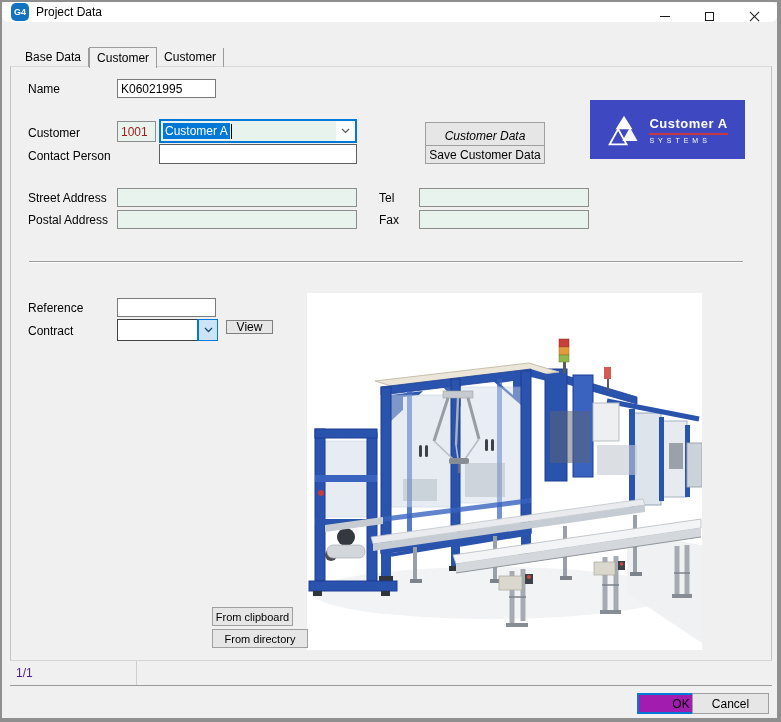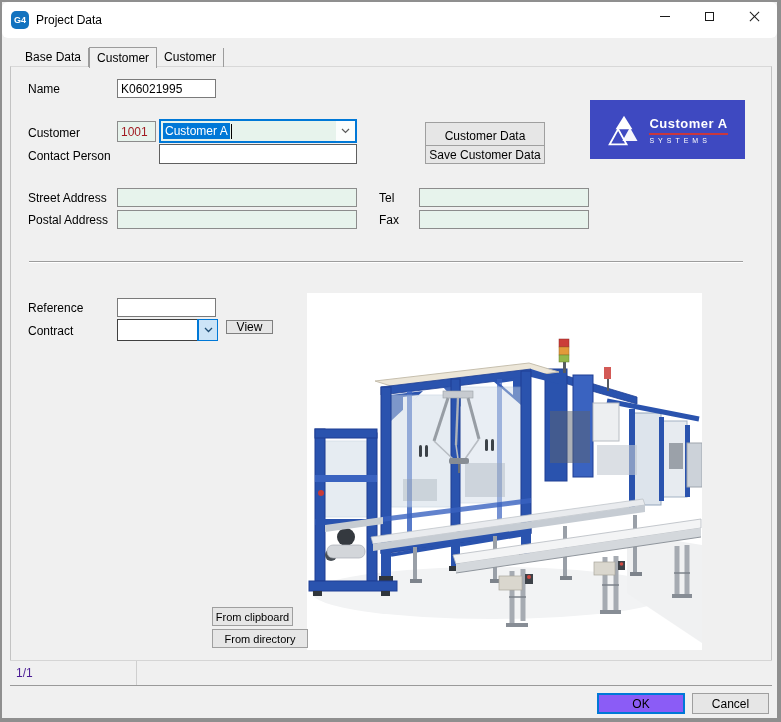--- a/index.html
+++ b/index.html
@@ -4,21 +4,21 @@
 <style>
   :root{
     --accent:#0078d7; --field-mint:#e7f3ec; --customer-number:#a11d22;
     --logo-bg:#3e49c1; --logo-underline:#c8373d; --dialog-bg:#f0f0f0;
     --titlebar-bg:#ffffff; --machine-blue:#2a53ae;
   }
   *{box-sizing:border-box; margin:0; padding:0;}
   body{font-family:"Liberation Sans",sans-serif; background:#fff; width:781px; height:722px; overflow:hidden;}
   .frame{width:781px; height:722px; background:#8f8f8f; padding:2px 4px 4px 2px;}
   .window{position:relative; width:100%; height:100%; background:var(--dialog-bg);}
-  .titlebar{position:absolute; left:0; top:0; right:0; height:36px; background:var(--titlebar-bg); display:flex; align-items:center;border-radius:6px;}
+  .titlebar{position:absolute; left:0; top:0; right:0; height:20px; background:var(--titlebar-bg); display:flex; align-items:center;border-radius:6px;}
   .app-icon{width:18px; height:18px; margin:0 7px 0 9px; background:#1272bf; border-radius:5px; color:#fff; font-size:9px; font-weight:bold; display:flex; align-items:center; justify-content:center;}
   .title-text{font-size:12px; color:#000;}
   .caption-buttons{position:absolute; right:0; top:0; height:28px; display:flex;}
   .cap-btn{width:45px; height:28px; display:flex; align-items:center; justify-content:center;}
   .glyph-min{width:10px; height:1px; background:#1b1b1b;}
   .glyph-max{width:9px; height:9px; border:1px solid #1b1b1b;}
   .glyph-close{position:relative; width:11px; height:11px;}
   .glyph-close::before,.glyph-close::after{content:""; position:absolute; left:-1px; top:5px; width:13px; height:1px; background:#1b1b1b;}
   .glyph-close::before{transform:rotate(45deg);} .glyph-close::after{transform:rotate(-45deg);}
 
@@ -35,21 +35,21 @@
   .combo-sel{background:var(--accent); color:#fff; font-size:12px; padding:0 2px; margin-left:2px; height:16px; line-height:16px;}
   .caret{width:1px; height:15px; background:#000; margin-left:1px;}
   .combo-arrow-area{margin-left:auto; width:19px; height:100%; display:flex; align-items:center; justify-content:center; background:#fbfdfc;}
 
   .combo-contract{position:absolute; left:115px; top:317px; width:101px; height:22px; border:1px solid #404040; background:#fff; display:flex; z-index:2;}
   .contract-edit{flex:1;}
   .contract-btn{width:19px; height:100%; background:#cce4f7; border-left:1px solid var(--accent); outline:1px solid var(--accent); display:flex; align-items:center; justify-content:center;}
 
   .btn{position:absolute; font-size:12px; font-family:"Liberation Sans",sans-serif; background:#e6e6e6; border:1px solid #9f9f9f; color:#000; z-index:2; display:flex; align-items:center; justify-content:center; cursor:default;}
   .btn-sm{font-size:11px;}
-  .btn-ok{border:2px solid var(--accent); background:#8b5cf6;}
+  .btn-ok{border:2px solid var(--accent); background:#a21caf;margin-left:40px;}
 
   .logo{position:absolute; left:588px; top:98px; width:155px; height:59px; background:var(--logo-bg); display:flex; align-items:center; justify-content:center; gap:8px; z-index:2;}
   .logo-text{display:flex; flex-direction:column;}
   .logo-name{color:#fff; font-size:13px; font-weight:bold; letter-spacing:0.5px;}
   .logo-rule{height:2px; background:var(--logo-underline); margin:2px 0 2px 0;}
   .logo-sub{color:#fff; font-size:7px; letter-spacing:4px;}
 
   .separator{position:absolute; left:27px; top:259px; width:714px; height:2px; border-top:1px solid #9d9d9d; border-bottom:1px solid #fff; z-index:2;}
 
   .photo{position:absolute; left:305px; top:291px; width:395px; height:357px; background:#fff; z-index:2; overflow:hidden;}
@@ -101,21 +101,21 @@
     <span class="combo-arrow-area">
       <svg width="9" height="6" viewBox="0 0 9 6">
             <path d="M1 1 L4.5 4.5 L8 1" stroke="#5a5a5a" stroke-width="1.2" fill="none"></path>
           </svg>
     </span>
   </div>
 
   <div class="lbl" style="left:26px; top:147px;">Contact Person</div>
   <input class="field" style="left: 157px; top: 142px; width: 198px; height: 20px; border-color: rgb(95, 95, 95);">
 
-  <div class="btn" style="left:423px; top:120px; width:120px; height:28px;">Customer Data</div>
+  <div class="btn" style="left:423px; top:120px; width:120px; height:28px;font-style:italic;">Customer Data</div>
   <div class="btn" style="left:423px; top:143px; width:120px; height:19px;">Save Customer Data</div>
 
   <div class="logo">
     <svg width="34" height="32" viewBox="0 0 40 38">
       <polygon points="20,2 30,18 10,18" fill="#ffffff"></polygon>
       <polygon points="27,16 36,32 18,32" fill="#ffffff" opacity="0.95"></polygon>
       <polygon points="13,18 23,36 3,36" fill="none" stroke="#ffffff" stroke-width="2.2"></polygon>
     </svg>
     <div class="logo-text">
       <span class="logo-name">Customer A</span>

